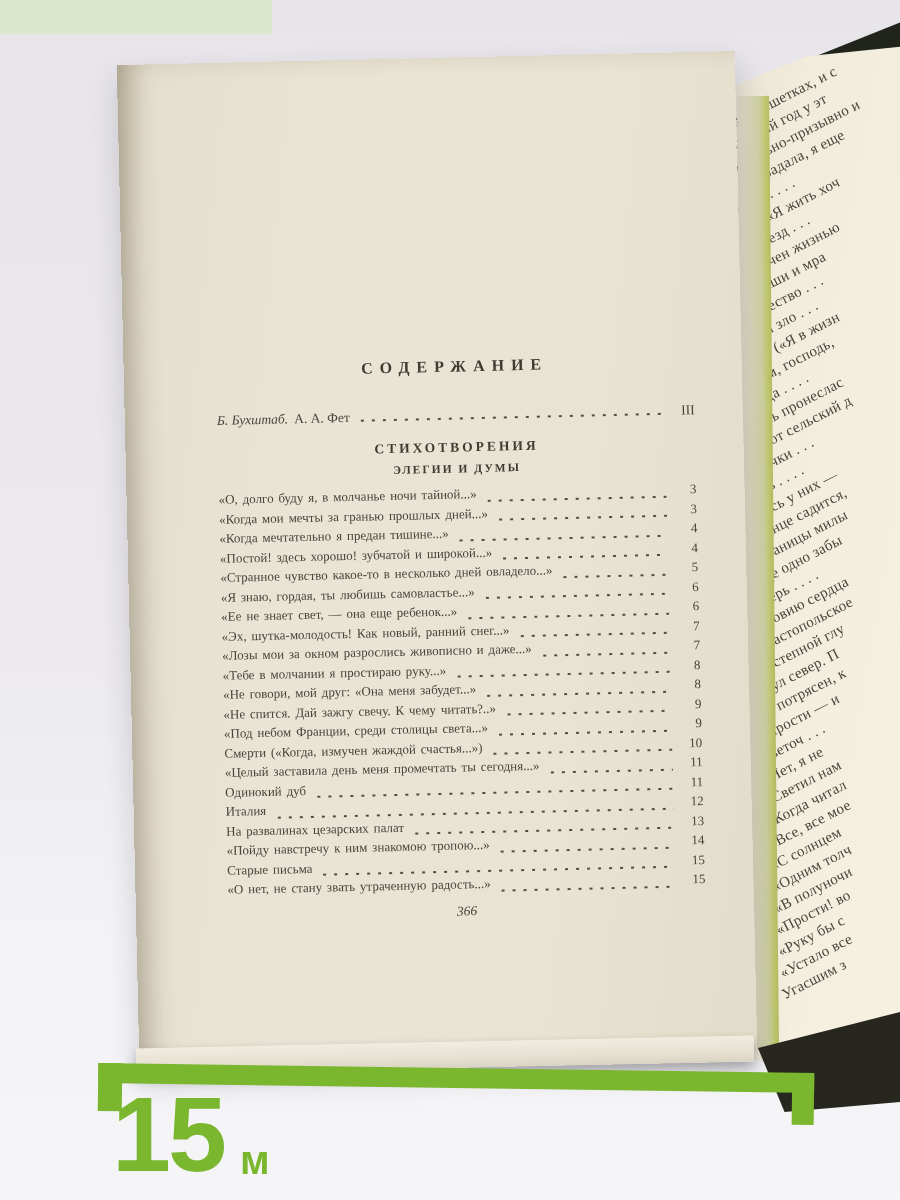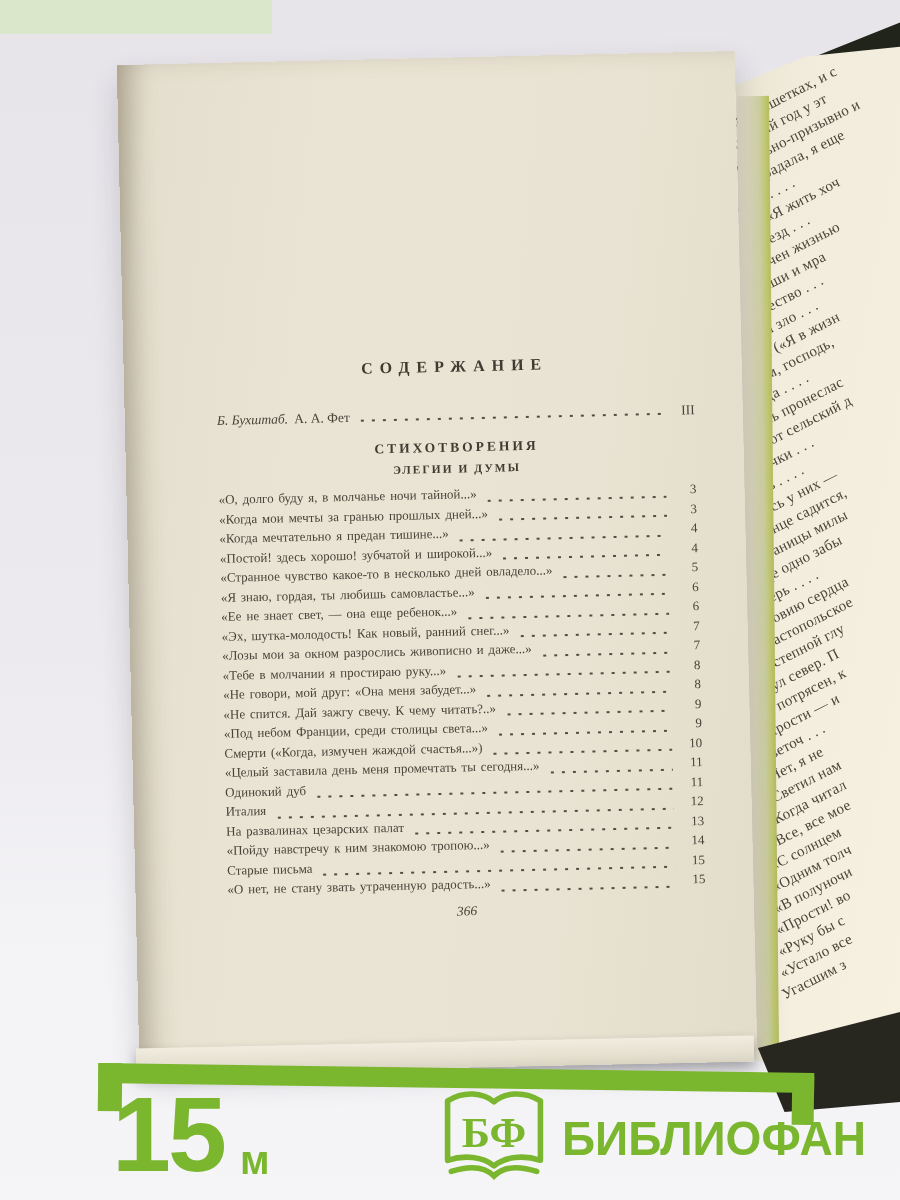--- a/index.html
+++ b/index.html
@@ -331,22 +331,14 @@
     <div class="bar"></div>
     <div class="tickL"></div>
     <div class="tickR"></div>
   </div>
 
   <div class="wm distance">
     <span class="num">15</span>
     <span class="unit">м</span>
   </div>
 
-  <div class="wm logo">
-    <svg width="112" height="104" viewBox="0 0 120 112">
-      <path d="M10 16 C28 5 48 7 60 17 C72 7 92 5 110 16 L110 80 C92 74 72 76 60 86 C48 76 28 74 10 80 Z" fill="none" stroke="#7ab62e" stroke-width="6" stroke-linejoin="round"></path>
-      <path d="M14 92 C36 85 50 87 60 97 C70 87 84 85 106 92" fill="none" stroke="#7ab62e" stroke-width="6" stroke-linecap="round"></path>
-      <text x="60" y="66" text-anchor="middle" font-family="Liberation Serif, DejaVu Serif, serif" font-size="46" font-weight="bold" fill="#7ab62e">БФ</text>
-    </svg>
-    <span class="brand">БИБЛИОФАН</span>
-  </div>
 
 </div>
 
 </body></html>

